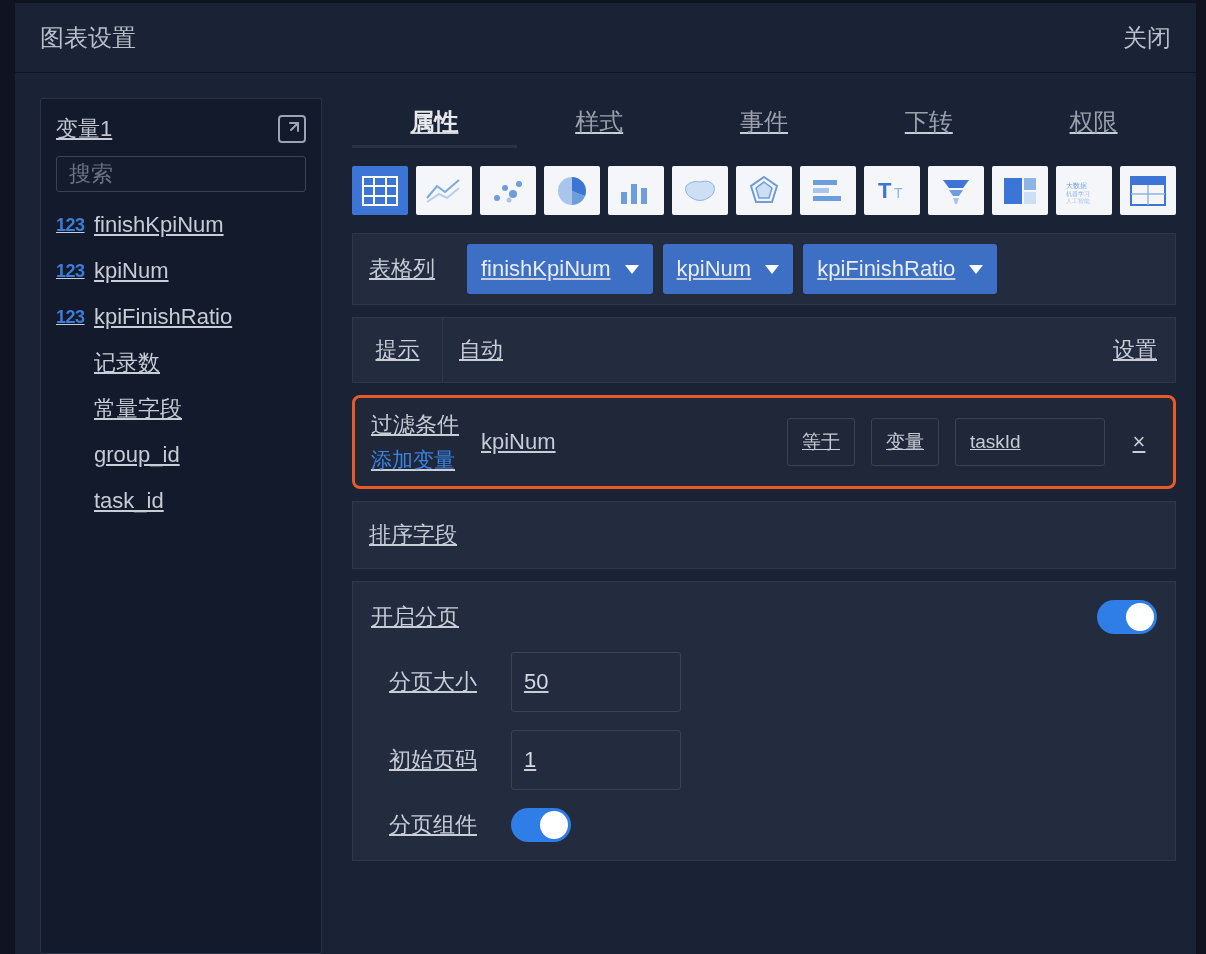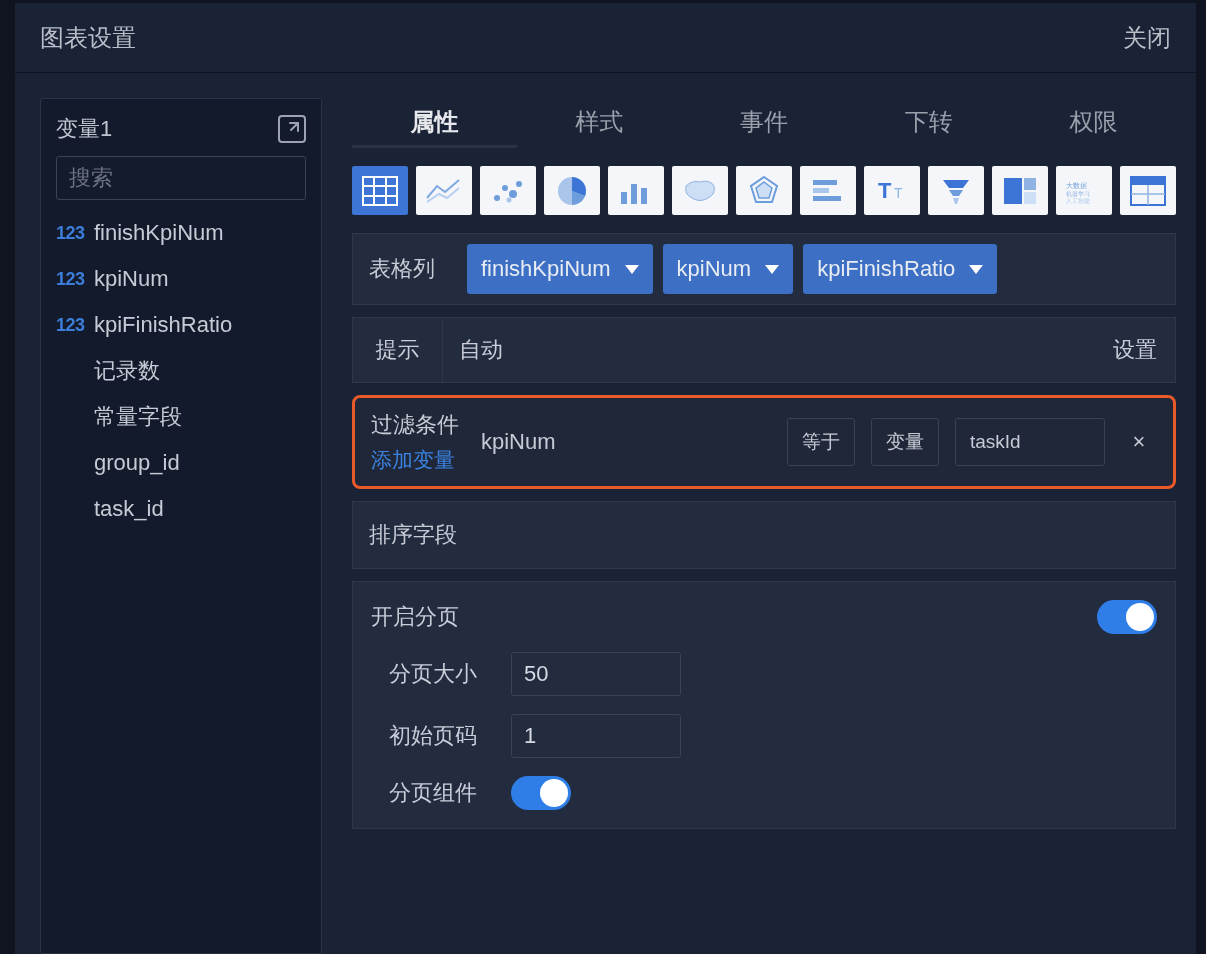--- a/index.html
+++ b/index.html
@@ -30,20 +30,21 @@
     font-size: 24px;
     color: #b9bec9;
     border-bottom: 1px solid #0d131f;
   }
   .modal-header .close { cursor: pointer; }
   .modal-body {
     flex: 1;
     display: flex;
     padding: 25px 20px 0 25px;
     gap: 30px;
+    text-decoration: underline;
   }
   .sidebar {
     width: 300px;
     background: #131a2b;
     border: 1px solid #2a3346;
     border-radius: 2px;
     padding: 15px 0;
     display: flex;
     flex-direction: column;
   }
@@ -63,21 +64,21 @@
     justify-content: center;
     cursor: pointer;
     position: relative;
   }
   .expand-icon svg { display: block; }
   .search-box {
     margin: 0 15px 10px 15px;
   }
   .search-box input {
     width: 100%;
-    height: 44px;
+    height: 36px;
     background: #141b2d;
     border: 1px solid #3a4356;
     color: #aab0bc;
     font-size: 22px;
     padding: 0 12px;
     border-radius: 3px;
   }
   .search-box input::placeholder { color: #6b7280; }
   .var-list {
     display: flex;
@@ -266,21 +267,21 @@
     width:28px; height:28px;
     background:#fff; border-radius:50%;
   }
   .pag-row {
     display:flex; align-items:center; gap: 22px;
     padding-left: 18px;
     font-size: 22px;
   }
   .pag-row .lbl { width: 100px; }
   .num-input {
-    width: 170px; height: 44px;
+    width: 170px; height: 60px;
     background: transparent;
     border: 1px solid #3a4356;
     color: #d5d9e2;
     font-size: 22px;
     padding: 0 12px;
     border-radius: 3px;
   }
 </style>
 </head>
 <body>

